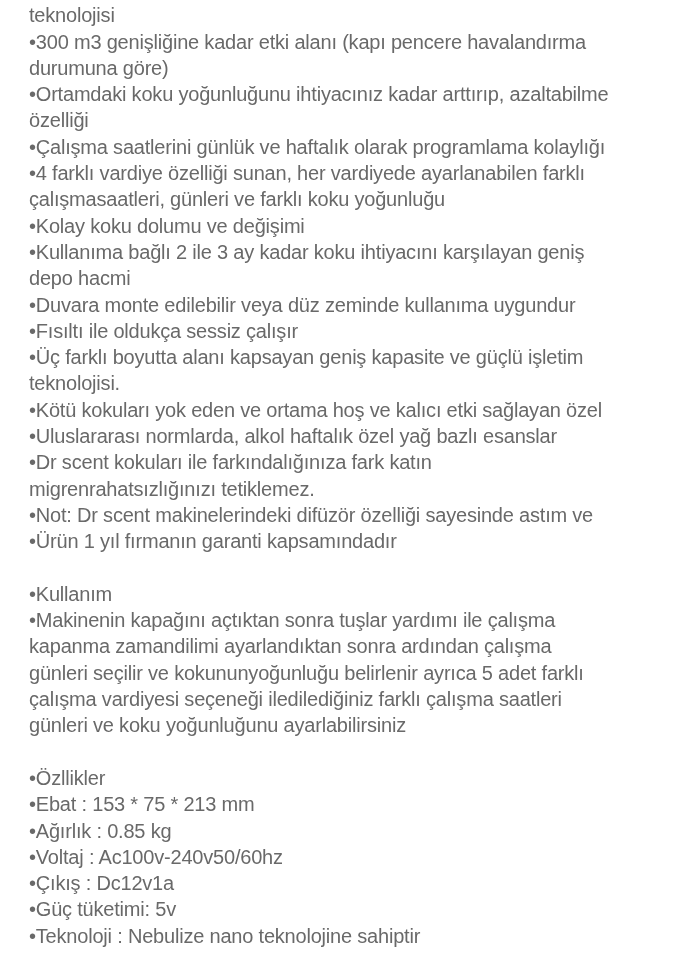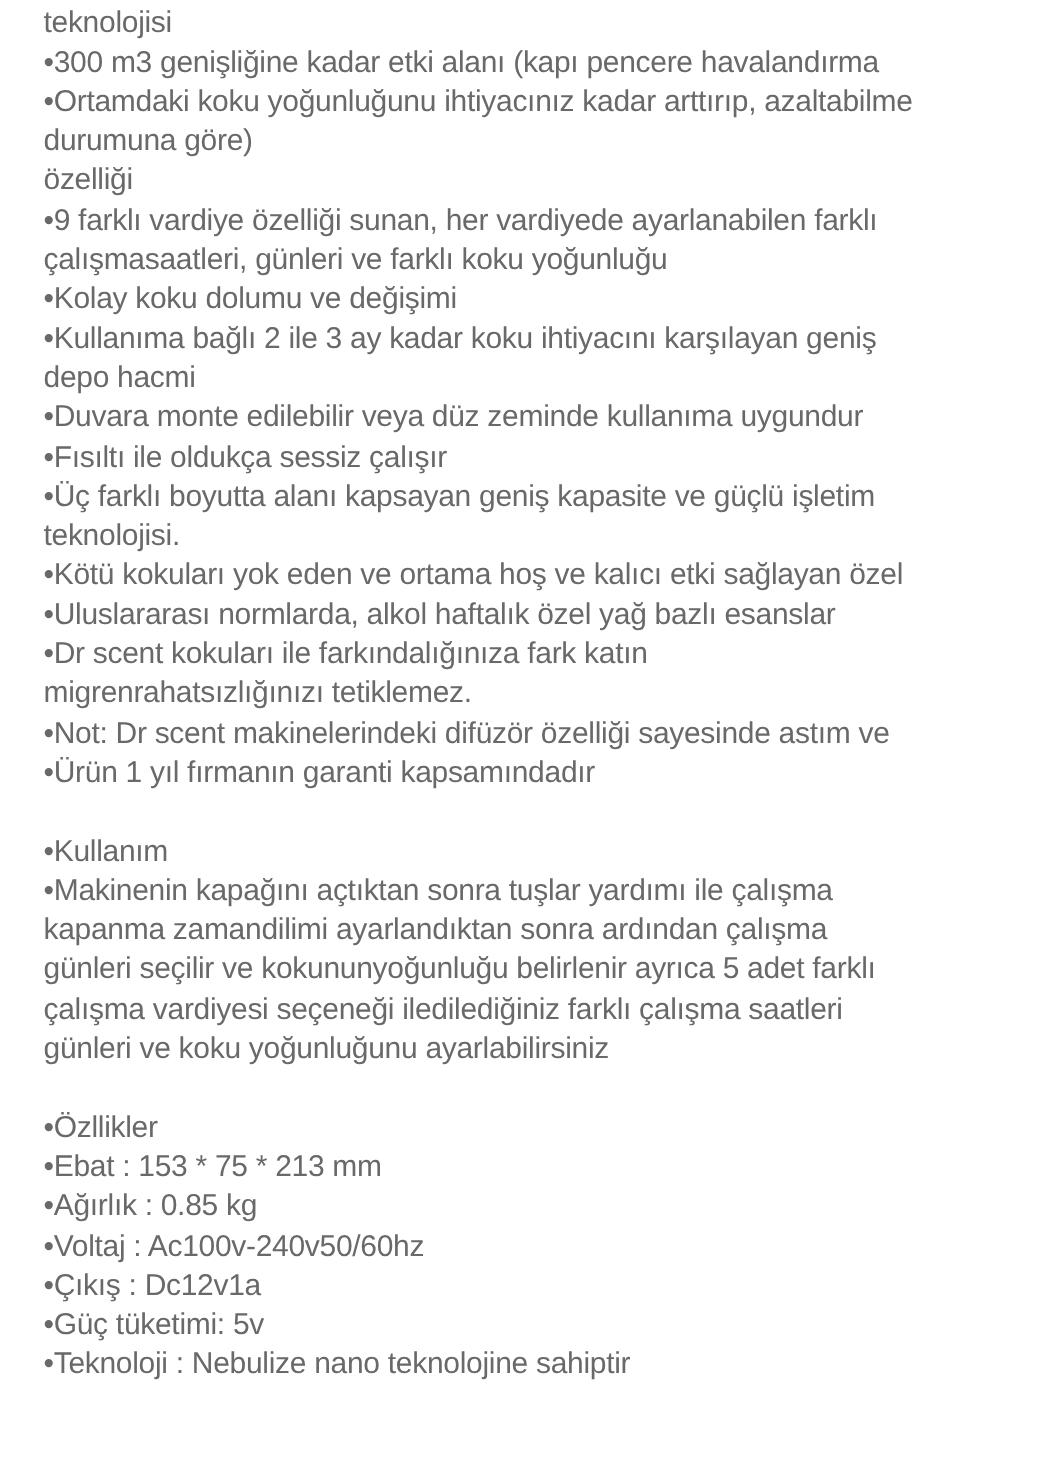--- a/index.html
+++ b/index.html
@@ -30,24 +30,25 @@
   }
 </style>
 </head>
 <body style="background: rgb(255, 255, 255);">
 
 <div class="desc" style="color: rgb(105, 105, 105);">
   <div class="line">•Üç farklı boyutta alanı kapsayan geniş kapasite ve güçlü işletim</div>
 
 <div class="line">teknolojisi</div>
     <div class="line">•300 m3 genişliğine kadar etki alanı (kapı pencere havalandırma</div>
+    <div class="line">durumuna göre)</div>
     <div class="line">•Ortamdaki koku yoğunluğunu ihtiyacınız kadar arttırıp, azaltabilme</div>
-    <div class="line">durumuna göre)</div>
     <div class="line">özelliği</div>
-    <div class="line">•9 farklı vardiye özelliği sunan, her vardiyede ayarlanabilen farklı</div>
+    <div class="line">•Çalışma saatlerini günlük ve haftalık olarak programlama kolaylığı</div>
+    <div class="line">•4 farklı vardiye özelliği sunan, her vardiyede ayarlanabilen farklı</div>
     <div class="line">çalışmasaatleri, günleri ve farklı koku yoğunluğu</div>
     <div class="line">•Kolay koku dolumu ve değişimi</div>
     <div class="line">•Kullanıma bağlı 2 ile 3 ay kadar koku ihtiyacını karşılayan geniş</div>
     <div class="line">depo hacmi</div>
     <div class="line">•Duvara monte edilebilir veya düz zeminde kullanıma uygundur</div>
     <div class="line">•Fısıltı ile oldukça sessiz çalışır</div>
     <div class="line">•Üç farklı boyutta alanı kapsayan geniş kapasite ve güçlü işletim</div>
     <div class="line">teknolojisi.</div>
     <div class="line">•Kötü kokuları yok eden ve ortama hoş ve kalıcı etki sağlayan özel</div>
     <div class="line">•Uluslararası normlarda, alkol haftalık özel yağ bazlı esanslar</div>

